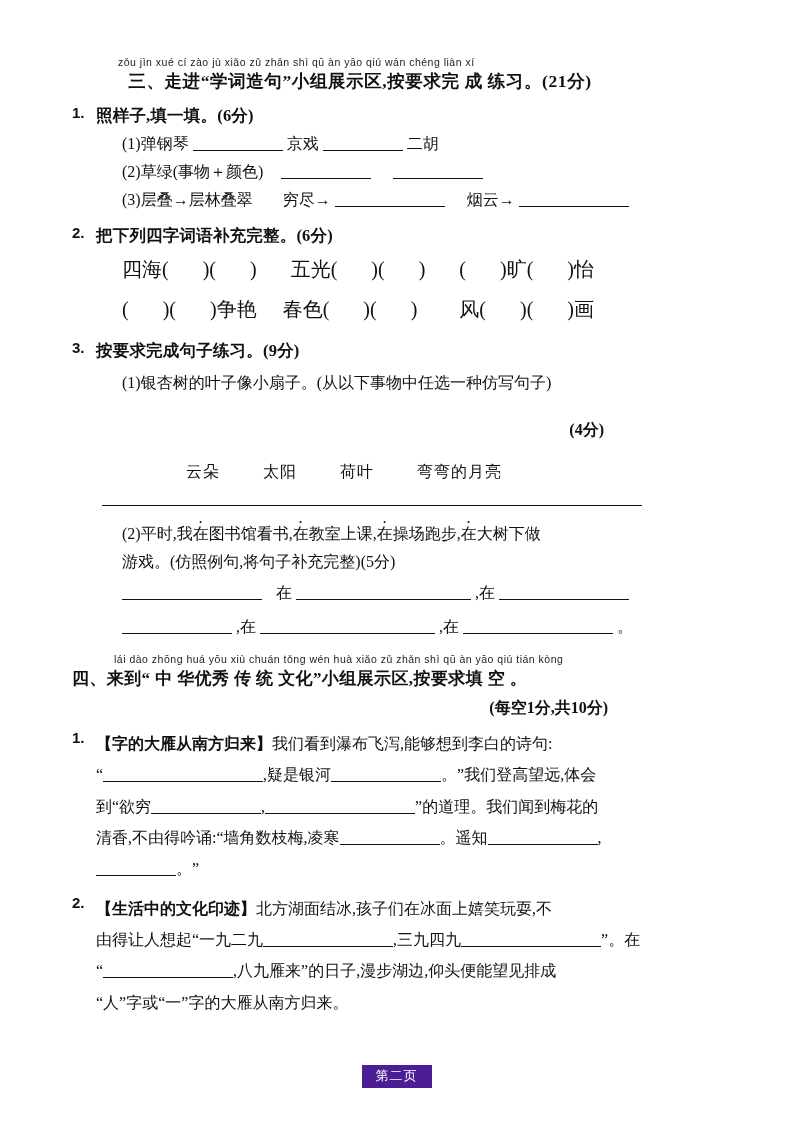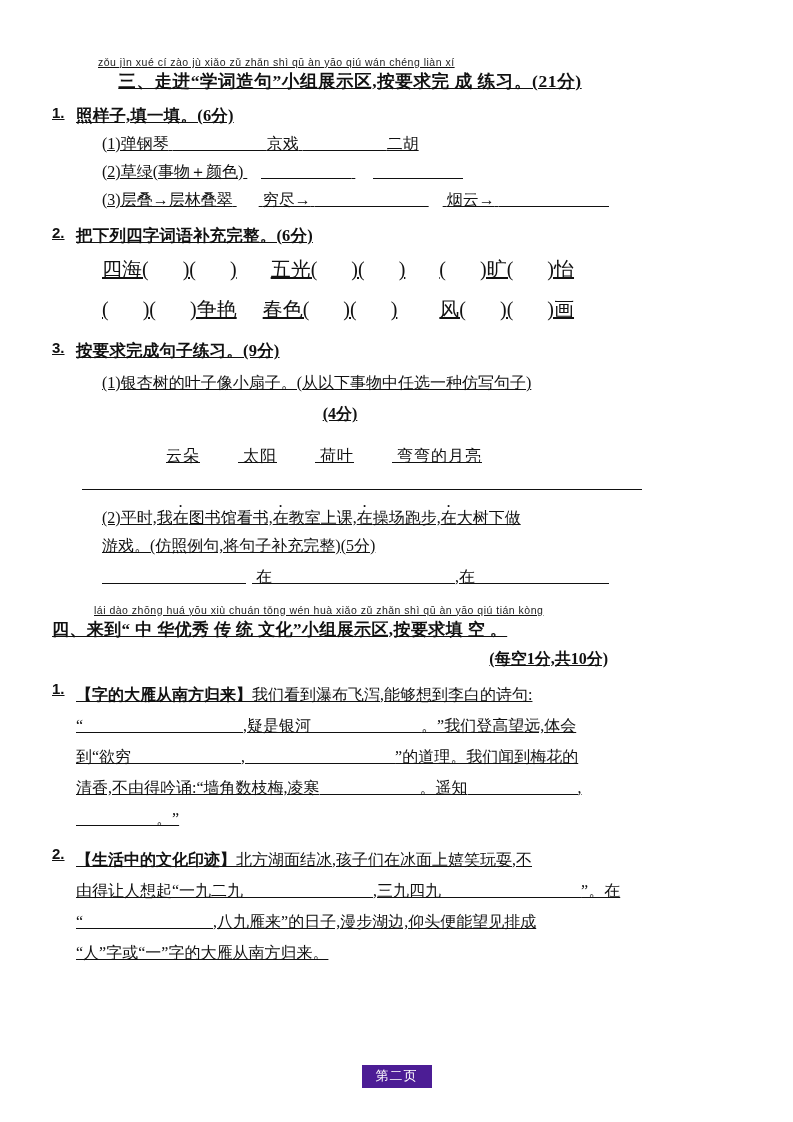--- a/index.html
+++ b/index.html
@@ -13,22 +13,21 @@
     position: relative;
     font-family: "Liberation Serif", "DejaVu Serif", serif;
     color: #111;
   }
   .page {
     position: absolute;
     left: 0; top: 0;
     width: 710px;
     height: 1122px;
     box-sizing: border-box;
-    padding: 56px 62px 40px 52px;
-    text-decoration: underline;
+    padding: 56px 62px 40px 72px;
   }
   .pinyin-line {
     font-family: "Liberation Sans", sans-serif;
     font-size: 10.5px;
     letter-spacing: 0.5px;
     color: #222;
     margin-left: 46px;
     margin-bottom: 1px;
     white-space: nowrap;
   }
@@ -110,24 +109,24 @@
     letter-spacing: 1px;
     margin-top: 16px;
   }
   .choices span { margin-right: 38px; }
   .longrule {
     border-bottom: 1px solid #111;
     height: 0;
     margin: 20px 6px 14px 6px;
   }
   .right-score {
-    text-align: center;
-    font-size: 16px;
-    font-weight: bold;
-    margin-top: 4px;
+    text-align: right;
+    font-size: 16px;
+    font-weight: bold;
+    margin-top: 20px;
     padding-right: 44px;
   }
   .dotted {
     position: relative;
   }
   .dotted::after {
     content: "·";
     position: absolute;
     left: 50%;
     transform: translateX(-50%);
@@ -287,20 +286,28 @@
 
       <div class="fill-rows">
         <div>
           <span class="u u140"></span>
           <span style="display:inline-block;width:6px;"></span>
           <span>在</span>
           <span class="u u175"></span>
           <span>,在</span>
           <span class="u u130"></span>
         </div>
+        <div>
+          <span class="u u110"></span>
+          <span>,在</span>
+          <span class="u u175"></span>
+          <span>,在</span>
+          <span class="u u150"></span>
+          <span>。</span>
+        </div>
       </div>
     </div>
   </div>
 
   <div class="pinyin-line p2">lái dào    zhōng huá yōu xiù chuán tǒng wén huà     xiǎo zǔ zhǎn shì qū      àn yāo qiú tián kòng</div>
   <div class="section-head2">四、来到“ 中 华优秀 传 统 文化”小组展示区,按要求填 空 。</div>
   <div class="score-line">(每空1分,共10分)</div>
 
   <div class="q">
     <div class="q-num">1.</div>

